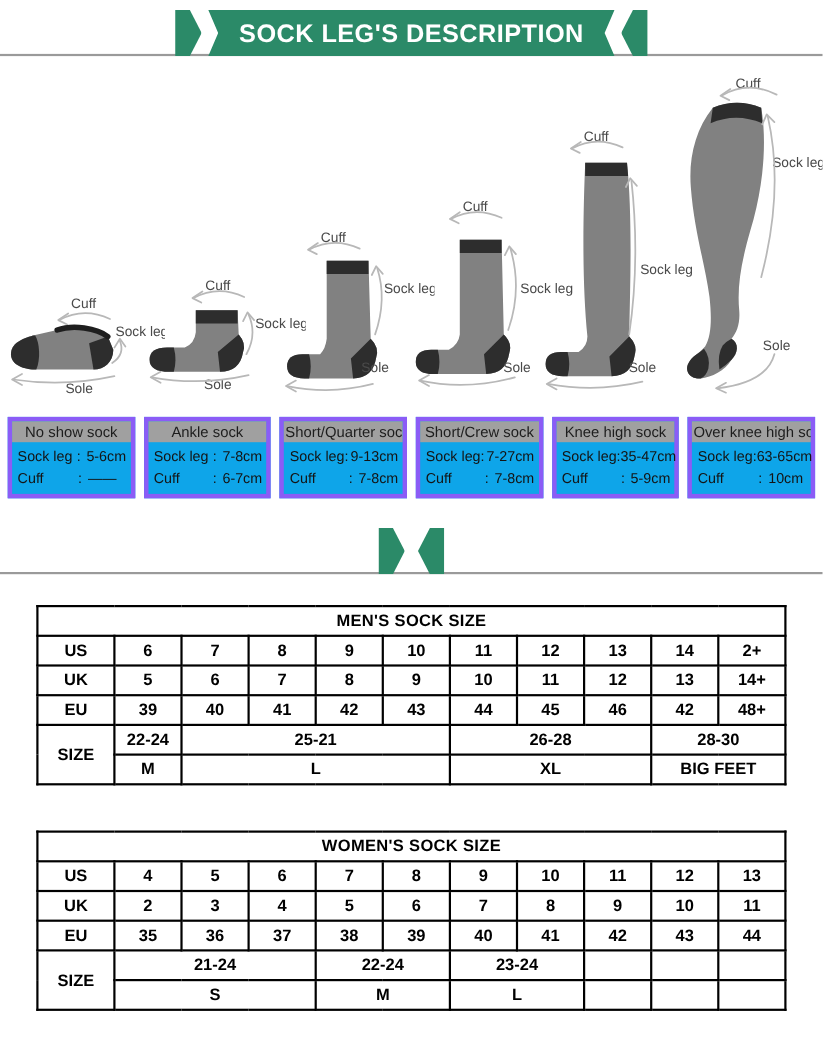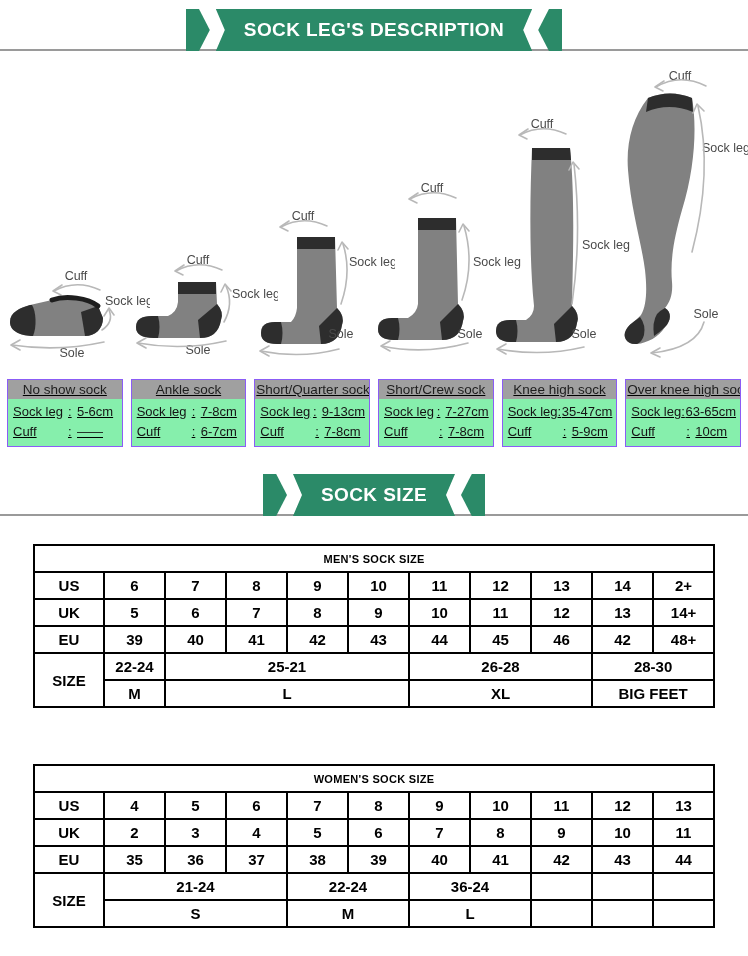--- a/index.html
+++ b/index.html
@@ -15,53 +15,53 @@
   .page{width:748px;height:956px;background:#fff;position:relative;overflow:hidden;}
 
   
   .banner{position:relative;height:42px;display:flex;justify-content:center;align-items:center;}
   .banner .line{position:absolute;left:0;right:0;bottom:0;height:2px;background:var(--line-gray);}
   .ribbon{display:flex;align-items:stretch;height:42px;position:relative;z-index:1;}
   .chev{width:24px;background:var(--green);}
   .chev.l{clip-path:polygon(0 0,55% 0,100% 50%,55% 100%,0 100%);margin-right:6px;}
   .chev.r{clip-path:polygon(45% 0,100% 0,100% 100%,45% 100%,0 50%);margin-left:6px;}
   .rib-body{
-    background:var(--green);color:#fff;font-weight:bold;font-size:19px;letter-spacing:.4px;
+    background:var(--green);color:#fff;font-weight:bold;font-size:23px;letter-spacing:.4px;
     display:flex;align-items:center;justify-content:center;
     clip-path:polygon(0 0,100% 0,calc(100% - 9px) 50%,100% 100%,0 100%,9px 50%);
     padding:0 28px;white-space:nowrap;
   }
   .banner1{margin-top:9px;}
   .banner2{margin-top:27px;}
 
   
   .diagram{position:relative;height:320px;}
   .fig{position:absolute;}
   .fig svg{display:block;}
   .lbl{font-size:12.5px;fill:#4a4a4a;font-family:"Liberation Sans",sans-serif;}
   .arrow{fill:none;stroke:#b8b8b8;stroke-width:1.6;stroke-linecap:round;stroke-linejoin:round;}
   .body{fill:var(--sock-gray);}
   .dark{fill:var(--sock-dark);}
   .collar{fill:none;stroke:#1e1e1e;stroke-width:5;stroke-linecap:round;}
 
   
   .specs{display:flex;gap:8px;padding:0 7px;margin-top:8px;}
-  .spec{flex:1;border:1px solid #8b5cf6;background:#86efac;min-width:0;text-decoration:underline;}
+  .spec{flex:1;border:4px solid #8b5cf6;background:#0ea5e9;min-width:0;}
   .spec .hd{background:var(--spec-header);color:#1d1d1d;font-size:13.5px;text-align:center;padding:2px 1px;white-space:nowrap;overflow:hidden;}
   .spec .rows{padding:3px 4px 4px 5px;}
   .spec .row{display:flex;font-size:13px;color:#141414;line-height:20px;white-space:nowrap;}
   .spec .row .l{width:55px;}
   .spec .row .c{width:9px;}
 
   
   .size-table{border-collapse:collapse;table-layout:fixed;width:682px;margin-left:33px;}
   .size-table td{border:2px solid #000;text-align:center;vertical-align:middle;font-weight:bold;font-size:15px;color:#000;height:27px;padding:0;}
-  .size-table .tt{font-size:11px;letter-spacing:.3px;}
+  .size-table .tt{font-size:15px;letter-spacing:.3px;}
   .men-table{margin-top:28px;}
-  .women-table{margin-top:56px;}
+  .women-table{margin-top:41px;}
 </style>
 </head>
 <body>
 
 <div class="page">
 
   <div class="banner banner1">
     <div class="line"></div>
     <div class="ribbon">
       <div class="chev l"></div>
@@ -277,21 +277,20 @@
             <span class="v">10cm</span>
           </div>
       </div>
     </div>
   </div>
 
   <div class="banner banner2">
     <div class="line"></div>
     <div class="ribbon">
       <div class="chev l"></div>
-      <div class="rib-body">SOCK SIZE</div>
       <div class="chev r"></div>
     </div>
   </div>
 
   <table class="size-table men-table">
     <colgroup>
         <col style="width:70px">
         <col span="10" style="width:61px">
       </colgroup>
     <tbody>
@@ -398,21 +397,21 @@
         <td>40</td>
         <td>41</td>
         <td>42</td>
         <td>43</td>
         <td>44</td>
       </tr>
       <tr>
         <td rowspan="2">SIZE</td>
         <td colspan="3">21-24</td>
         <td colspan="2">22-24</td>
-        <td colspan="2">36-24</td>
+        <td colspan="2">23-24</td>
         <td></td>
         <td></td>
         <td></td>
       </tr>
       <tr>
         <td colspan="3">S</td>
         <td colspan="2">M</td>
         <td colspan="2">L</td>
         <td></td>
         <td></td>

